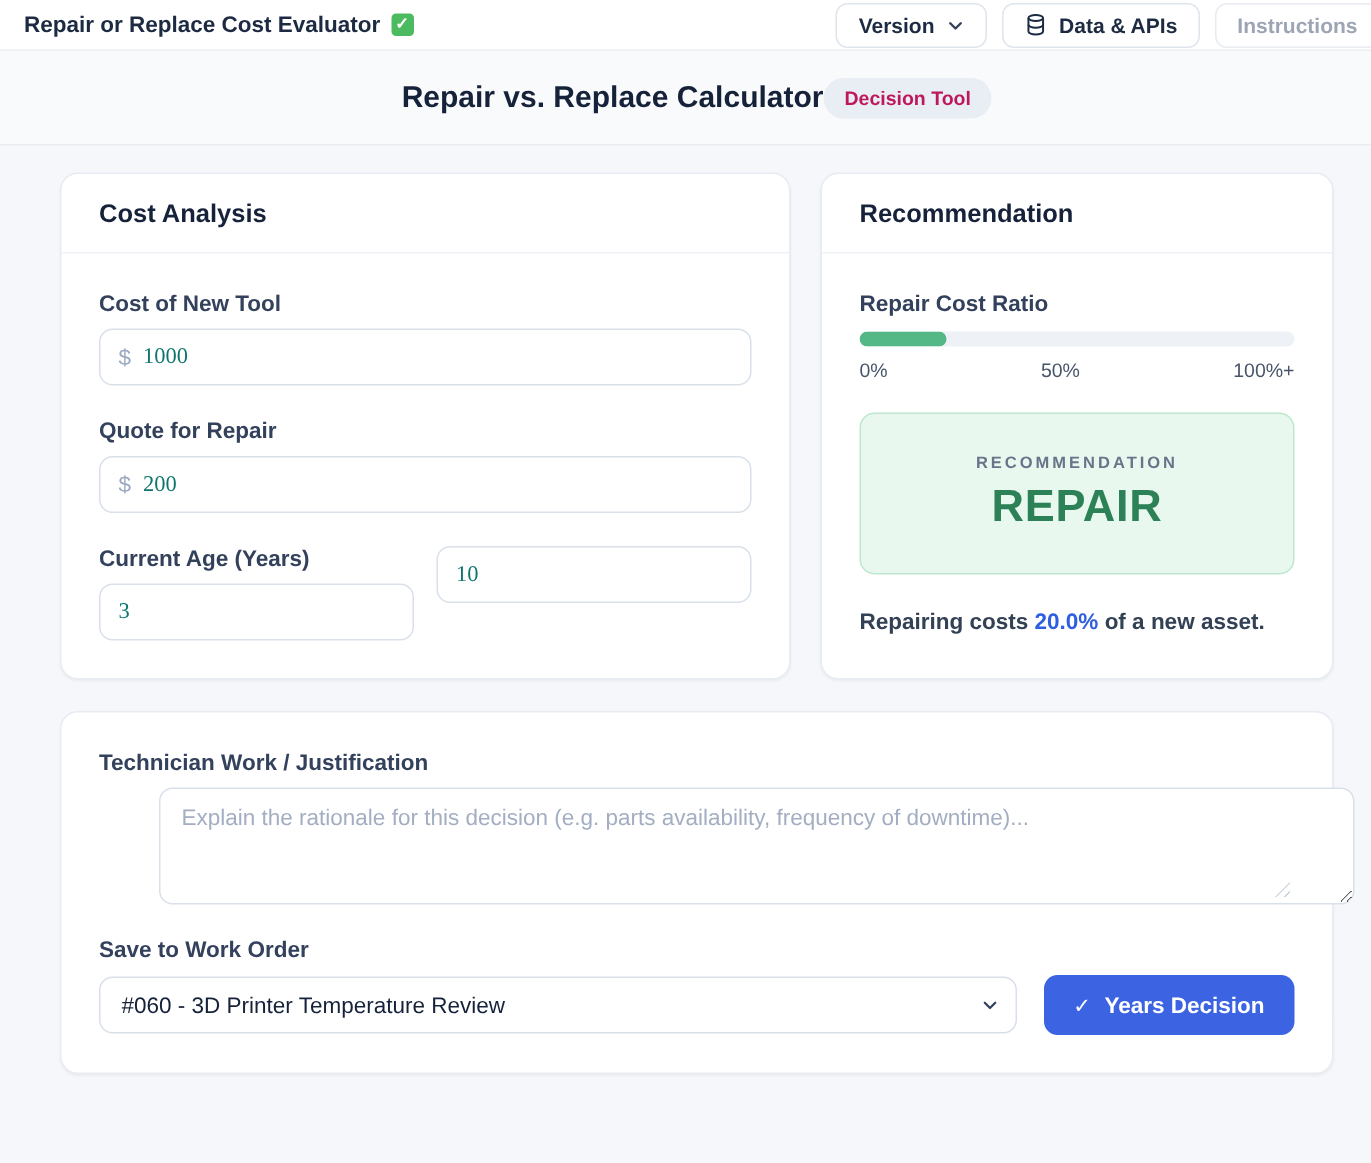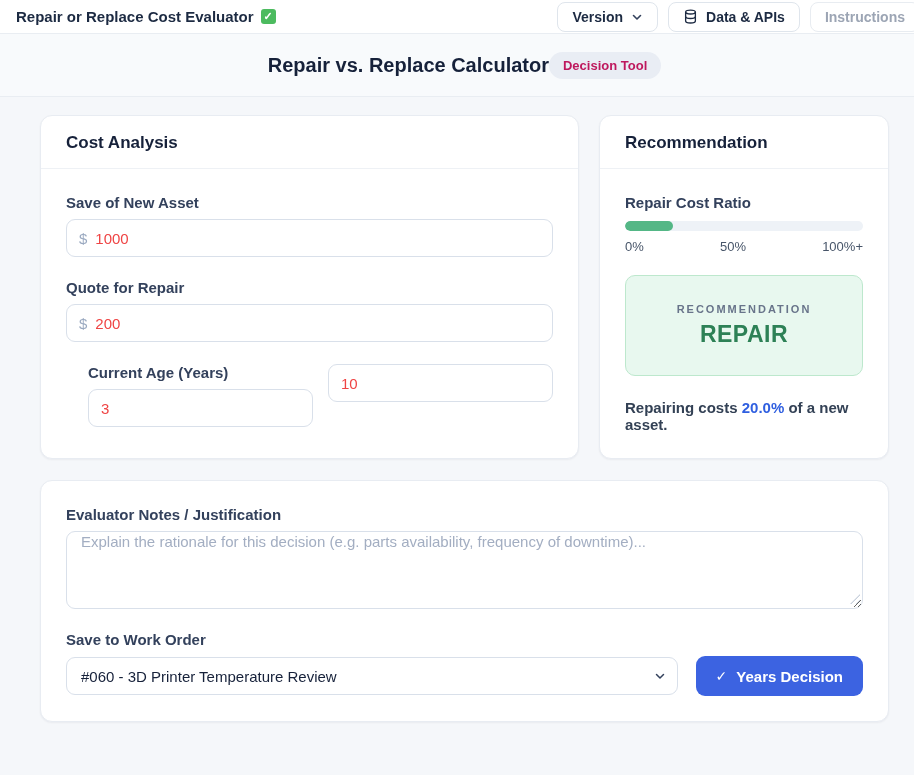--- a/index.html
+++ b/index.html
@@ -72,31 +72,31 @@
     font-size:17px; font-weight:bold; color:#16213a;
   }
   .card-body { padding:25px; }
 
   .field-label {
     display:block;
     font-size:15px; font-weight:600; color:#33415c;
     margin-bottom:8px;
   }
   .field-group { margin-bottom:22px; }
-  .field-group:last-child { margin-bottom:0;margin-left:22px; }
+  .field-group:last-child { margin-bottom:0; }
 
   .input-wrap {
     display:flex; align-items:center;
     border:1px solid #d9e0ea; border-radius:9px;
     background:#fff; height:38px; padding:0 12px;
   }
   .input-wrap .prefix { color:#9aa9c0; font-size:15px; margin-right:8px; }
   .input-wrap input {
     border:none; outline:none; flex:1; min-width:0;
-    font-family:Liberation Sans, sans-serif; font-size:15px; color:#ef4444; background:transparent;
+    font-family:Liberation Serif, serif; font-size:15px; color:#0f766e; background:transparent;
   }
   .two-col { display:grid; grid-template-columns:1fr 1fr; gap:15px; }
 
   
   .ratio-label { margin-bottom:10px; }
   .progress-track {
     height:10px; border-radius:5px; background:#eef2f7; overflow:hidden;
   }
   .progress-fill {
     height:100%; border-radius:5px; background:#54b786; width:0;
@@ -112,38 +112,38 @@
     border-radius:10px;
     padding:27px 20px;
     text-align:center;
   }
   .verdict-label {
     font-size:11px; font-weight:bold; letter-spacing:2px;
     color:#68748a; text-transform:uppercase;
   }
   .verdict-value {
     margin-top:6px;
-    font-size:23px; font-weight:800; letter-spacing:.5px;
+    font-size:30px; font-weight:800; letter-spacing:.5px;
     color:#2d8156;
   }
   .summary {
     margin-top:23px; 
     font-size:15px; font-weight:600; color:#334155;
   }
   .summary .pct { color:#2f5fe0; font-weight:bold; }
 
   
   .notes-card { margin-top:21px; }
   .notes-wrap { position:relative; }
   textarea.notes {
     width:100%; height:78px; resize:vertical;
     border:1px solid #d9e0ea; border-radius:9px;
-    padding:1px 14px;
+    padding:11px 14px;
     font-family:inherit; font-size:15px; color:#16213a;
-    outline:none; display:block;
+    outline:none; display:block;margin-left:40px;
   }
   textarea.notes::placeholder { color:#a3aec2; }
   .resize-grip {
     position:absolute; right:3px; bottom:5px;
     width:10px; height:10px; pointer-events:none;
     background:repeating-linear-gradient(135deg, transparent 0 3px, #c3ccd9 3px 4px);
     clip-path:polygon(100% 0, 100% 100%, 0 100%);
     opacity:.9;
   }
   .save-row { display:flex; gap:18px; align-items:center; }
@@ -208,21 +208,21 @@
   <span class="pill-badge">Decision Tool</span>
 </div>
 
 <div class="main">
   <div class="grid-2">
 
     <div class="card">
       <div class="card-header">Cost Analysis</div>
       <div class="card-body">
         <div class="field-group">
-          <label class="field-label">Save of New Asset</label>
+          <label class="field-label">Cost of New Tool</label>
           <div class="input-wrap">
             <span class="prefix">$</span>
             <input type="text" value="1000" style="">
           </div>
         </div>
         <div class="field-group">
           <label class="field-label">Quote for Repair</label>
           <div class="input-wrap">
             <span class="prefix">$</span>
             <input type="text" value="200" style="">
@@ -263,21 +263,21 @@
         <div class="summary">
           <span>Repairing costs </span><span class="pct">20.0%</span><span> of a new asset.</span>
         </div>
       </div>
     </div>
   </div>
 
   <div class="card notes-card">
     <div class="card-body">
       <div class="field-group">
-        <label class="field-label">Evaluator Notes / Justification</label>
+        <label class="field-label">Technician Work / Justification</label>
         <div class="notes-wrap">
           <textarea class="notes" placeholder="Explain the rationale for this decision (e.g. parts availability, frequency of downtime)..." style=""></textarea>
           <span class="resize-grip"></span>
         </div>
       </div>
       <div>
         <label class="field-label">Save to Work Order</label>
         <div class="save-row">
           <div class="select-wrap">
             <select class="wo-select">

